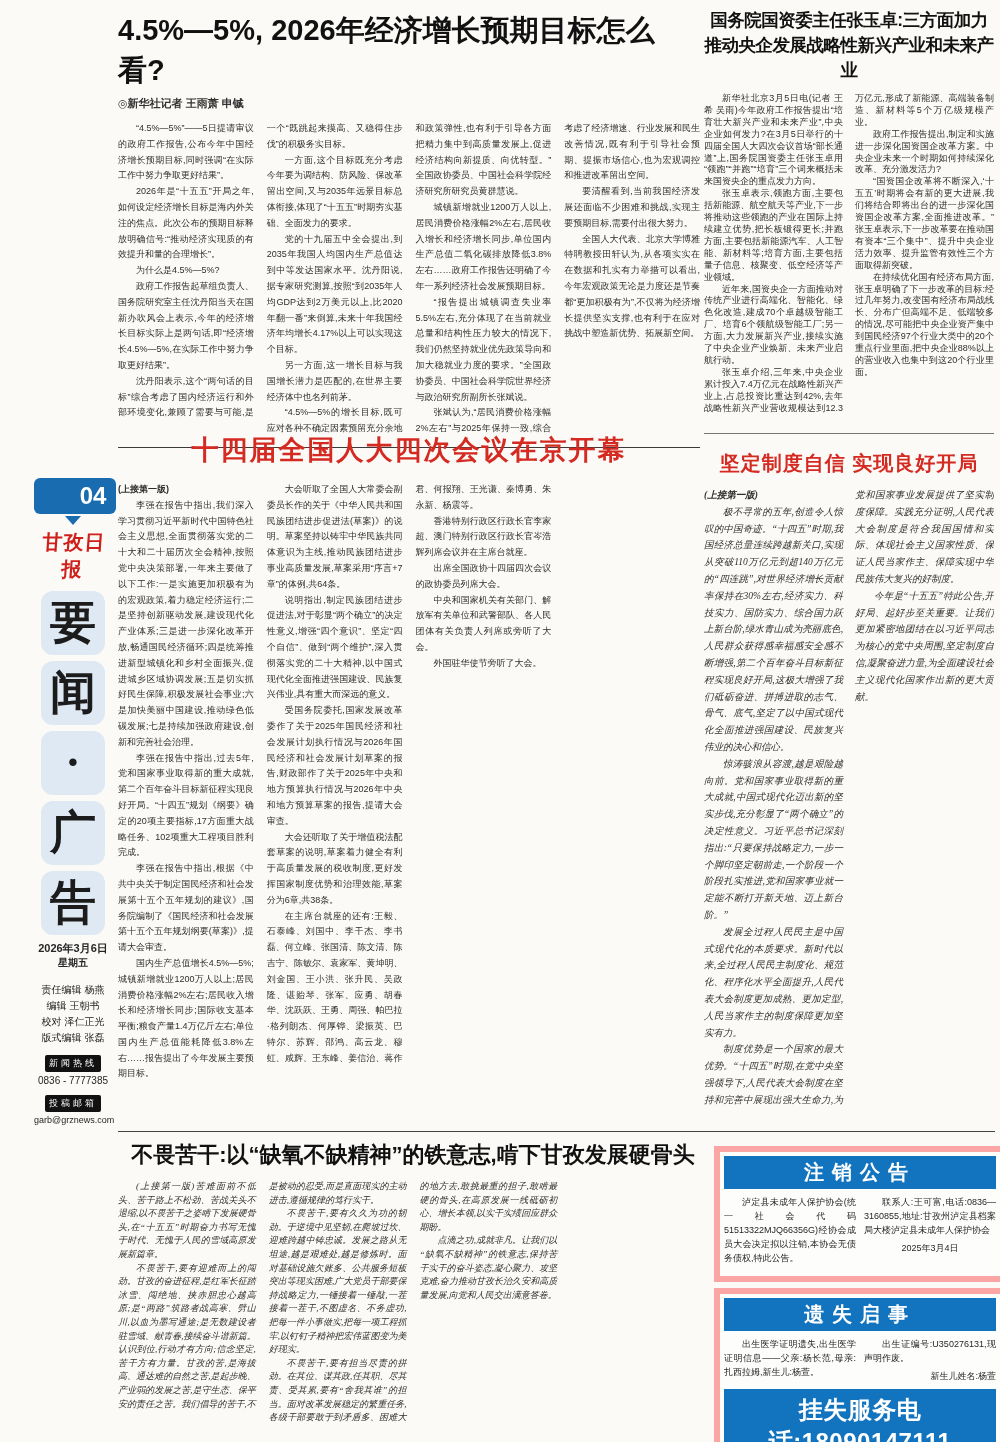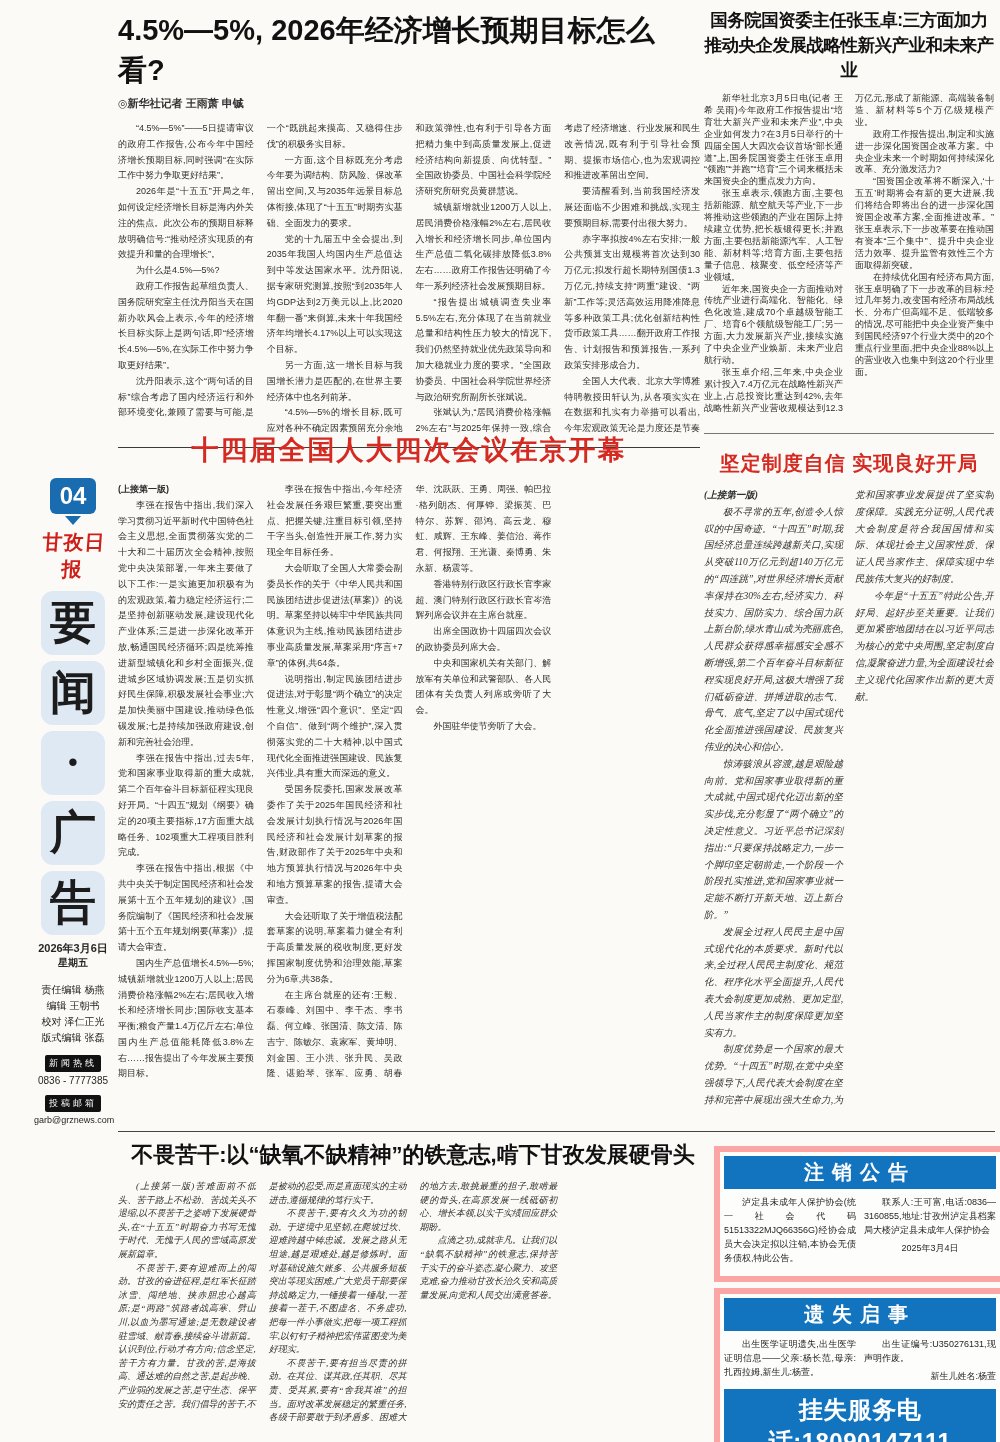--- a/index.html
+++ b/index.html
@@ -5,21 +5,21 @@
   html,body{margin:0;padding:0;}
   body{
     width:1000px;height:1442px;position:relative;
     background:#fbfaf6;color:#262626;
     font-family:"Liberation Sans","DejaVu Sans",sans-serif;
     overflow:hidden;
   }
   
   .sidebar{position:absolute;left:34px;top:478px;width:78px;text-align:center;}
   .page-badge{width:46px;height:36px;margin:0 auto;background:#1a6cb0;border-radius:6px;
-    color:#fff;font-weight:bold;font-size:24px;line-height:36px;}
+    color:#fff;font-weight:bold;font-size:24px;line-height:36px;padding-left:36px;}
   .badge-tri{width:0;height:0;margin:2px auto 4px auto;border-left:8px solid transparent;
     border-right:8px solid transparent;border-top:9px solid #1a6cb0;}
   .paper-logo{font-family:"Liberation Serif","DejaVu Serif",serif;font-weight:900;
     color:#cf1f1a;font-size:20px;letter-spacing:1px;margin-bottom:8px;transform:skewX(-4deg);}
   .vbox{width:64px;height:64px;margin:0 auto 6px auto;background:#dfe9f3;border-radius:12px;
     font-family:"Liberation Serif","DejaVu Serif",serif;font-weight:700;font-size:46px;
     line-height:64px;color:#1c1c1c;}
   .side-date{font-size:11px;font-weight:bold;margin-top:6px;}
   .side-weekday{font-size:10px;font-weight:bold;margin-bottom:12px;}
   .editor-line{font-size:10px;line-height:16px;color:#222;}
@@ -92,21 +92,20 @@
       <p class="para">政府工作报告起草组负责人、国务院研究室主任沈丹阳当天在国新办吹风会上表示,今年的经济增长目标实际上是两句话,即“经济增长4.5%—5%,在实际工作中努力争取更好结果”。</p>
       <p class="para">沈丹阳表示,这个“两句话的目标”综合考虑了国内经济运行和外部环境变化,兼顾了需要与可能,是一个“既跳起来摸高、又稳得住步伐”的积极务实目标。</p>
       <p class="para">一方面,这个目标既充分考虑今年要为调结构、防风险、保改革留出空间,又与2035年远景目标总体衔接,体现了“十五五”时期夯实基础、全面发力的要求。</p>
       <p class="para">党的十九届五中全会提出,到2035年我国人均国内生产总值达到中等发达国家水平。沈丹阳说,据专家研究测算,按照“到2035年人均GDP达到2万美元以上,比2020年翻一番”来倒算,未来十年我国经济年均增长4.17%以上可以实现这个目标。</p>
       <p class="para">另一方面,这一增长目标与我国增长潜力是匹配的,在世界主要经济体中也名列前茅。</p>
       <p class="para">“4.5%—5%的增长目标,既可应对各种不确定因素预留充分余地和政策弹性,也有利于引导各方面把精力集中到高质量发展上,促进经济结构向新提质、向优转型。”全国政协委员、中国社会科学院经济研究所研究员黄群慧说。</p>
       <p class="para">城镇新增就业1200万人以上,居民消费价格涨幅2%左右,居民收入增长和经济增长同步,单位国内生产总值二氧化碳排放降低3.8%左右……政府工作报告还明确了今年一系列经济社会发展预期目标。</p>
       <p class="para">“报告提出城镇调查失业率5.5%左右,充分体现了在当前就业总量和结构性压力较大的情况下,我们仍然坚持就业优先政策导向和加大稳就业力度的要求。”全国政协委员、中国社会科学院世界经济与政治研究所副所长张斌说。</p>
       <p class="para">张斌认为,“居民消费价格涨幅2%左右”与2025年保持一致,综合考虑了经济增速、行业发展和民生改善情况,既有利于引导社会预期、提振市场信心,也为宏观调控和推进改革留出空间。</p>
       <p class="para">要清醒看到,当前我国经济发展还面临不少困难和挑战,实现主要预期目标,需要付出很大努力。</p>
-      <p class="para">赤字率拟按4%左右安排;一般公共预算支出规模将首次达到30万亿元;拟发行超长期特别国债1.3万亿元,持续支持“两重”建设、“两新”工作等;灵活高效运用降准降息等多种政策工具;优化创新结构性货币政策工具……翻开政府工作报告、计划报告和预算报告,一系列政策安排形成合力。</p>
       <p class="para">全国人大代表、北京大学博雅特聘教授田轩认为,从各项实实在在数据和扎实有力举措可以看出,今年宏观政策无论是力度还是节奏都“更加积极有为”,不仅将为经济增长提供坚实支撑,也有利于在应对挑战中塑造新优势、拓展新空间。</p>
     </div>
 </div>
 
 <div class="article sasac-wrap" style="left:704px;top:8px;width:290px;">
   <h2 class="headline-right">国务院国资委主任张玉卓:三方面加力</h2>
   <h2 class="headline-right">推动央企发展战略性新兴产业和未来产业</h2>
   <div class="body-cols sasac-body">
       <p class="para">新华社北京3月5日电(记者 王希 吴雨)今年政府工作报告提出“培育壮大新兴产业和未来产业”,中央企业如何发力?在3月5日举行的十四届全国人大四次会议首场“部长通道”上,国务院国资委主任张玉卓用“领跑”“并跑”“培育”三个词来概括未来国资央企的重点发力方向。</p>
       <p class="para">张玉卓表示,领跑方面,主要包括新能源、航空航天等产业,下一步将推动这些领跑的产业在国际上持续建立优势,把长板锻得更长;并跑方面,主要包括新能源汽车、人工智能、新材料等;培育方面,主要包括量子信息、核聚变、低空经济等产业领域。</p>
@@ -119,21 +118,20 @@
 </div>
 
 <div class="article" style="left:118px;top:432px;width:582px;">
   <h2 class="headline-red" style="font-size:27px;letter-spacing:2px;color:#d42a22;">十四届全国人大四次会议在京开幕</h2>
   <div class="body-cols npc-body">
       <p class="para cont">(上接第一版)</p>
       <p class="para">李强在报告中指出,我们深入学习贯彻习近平新时代中国特色社会主义思想,全面贯彻落实党的二十大和二十届历次全会精神,按照党中央决策部署,一年来主要做了以下工作:一是实施更加积极有为的宏观政策,着力稳定经济运行;二是坚持创新驱动发展,建设现代化产业体系;三是进一步深化改革开放,畅通国民经济循环;四是统筹推进新型城镇化和乡村全面振兴,促进城乡区域协调发展;五是切实抓好民生保障,积极发展社会事业;六是加快美丽中国建设,推动绿色低碳发展;七是持续加强政府建设,创新和完善社会治理。</p>
       <p class="para">李强在报告中指出,过去5年,党和国家事业取得新的重大成就,第二个百年奋斗目标新征程实现良好开局。“十四五”规划《纲要》确定的20项主要指标,17方面重大战略任务、102项重大工程项目胜利完成。</p>
       <p class="para">李强在报告中指出,根据《中共中央关于制定国民经济和社会发展第十五个五年规划的建议》,国务院编制了《国民经济和社会发展第十五个五年规划纲要(草案)》,提请大会审查。</p>
       <p class="para">国内生产总值增长4.5%—5%;城镇新增就业1200万人以上;居民消费价格涨幅2%左右;居民收入增长和经济增长同步;国际收支基本平衡;粮食产量1.4万亿斤左右;单位国内生产总值能耗降低3.8%左右……报告提出了今年发展主要预期目标。</p>
-      <p class="para">李强在报告中指出,今年经济社会发展任务艰巨繁重,要突出重点、把握关键,注重目标引领,坚持干字当头,创造性开展工作,努力实现全年目标任务。</p>
       <p class="para">大会听取了全国人大常委会副委员长作的关于《中华人民共和国民族团结进步促进法(草案)》的说明。草案坚持以铸牢中华民族共同体意识为主线,推动民族团结进步事业高质量发展,草案采用“序言+7章”的体例,共64条。</p>
       <p class="para">说明指出,制定民族团结进步促进法,对于彰显“两个确立”的决定性意义,增强“四个意识”、坚定“四个自信”、做到“两个维护”,深入贯彻落实党的二十大精神,以中国式现代化全面推进强国建设、民族复兴伟业,具有重大而深远的意义。</p>
       <p class="para">受国务院委托,国家发展改革委作了关于2025年国民经济和社会发展计划执行情况与2026年国民经济和社会发展计划草案的报告,财政部作了关于2025年中央和地方预算执行情况与2026年中央和地方预算草案的报告,提请大会审查。</p>
       <p class="para">大会还听取了关于增值税法配套草案的说明,草案着力健全有利于高质量发展的税收制度,更好发挥国家制度优势和治理效能,草案分为6章,共38条。</p>
       <p class="para">在主席台就座的还有:王毅、石泰峰、刘国中、李干杰、李书磊、何立峰、张国清、陈文清、陈吉宁、陈敏尔、袁家军、黄坤明、刘金国、王小洪、张升民、吴政隆、谌贻琴、张军、应勇、胡春华、沈跃跃、王勇、周强、帕巴拉·格列朗杰、何厚铧、梁振英、巴特尔、苏辉、邵鸿、高云龙、穆虹、咸辉、王东峰、姜信治、蒋作君、何报翔、王光谦、秦博勇、朱永新、杨震等。</p>
       <p class="para">香港特别行政区行政长官李家超、澳门特别行政区行政长官岑浩辉列席会议并在主席台就座。</p>
       <p class="para">出席全国政协十四届四次会议的政协委员列席大会。</p>
       <p class="para">中央和国家机关有关部门、解放军有关单位和武警部队、各人民团体有关负责人列席或旁听了大会。</p>
       <p class="para">外国驻华使节旁听了大会。</p>
     </div>

